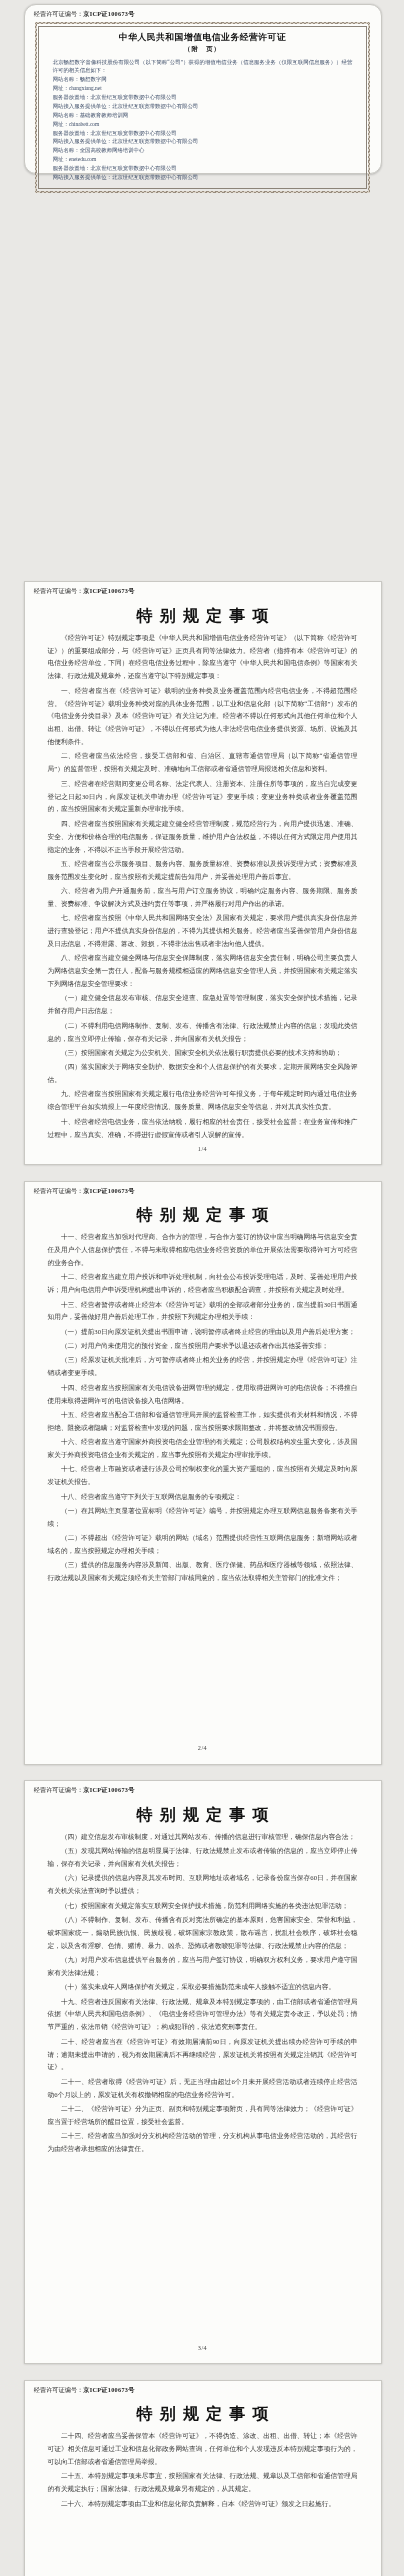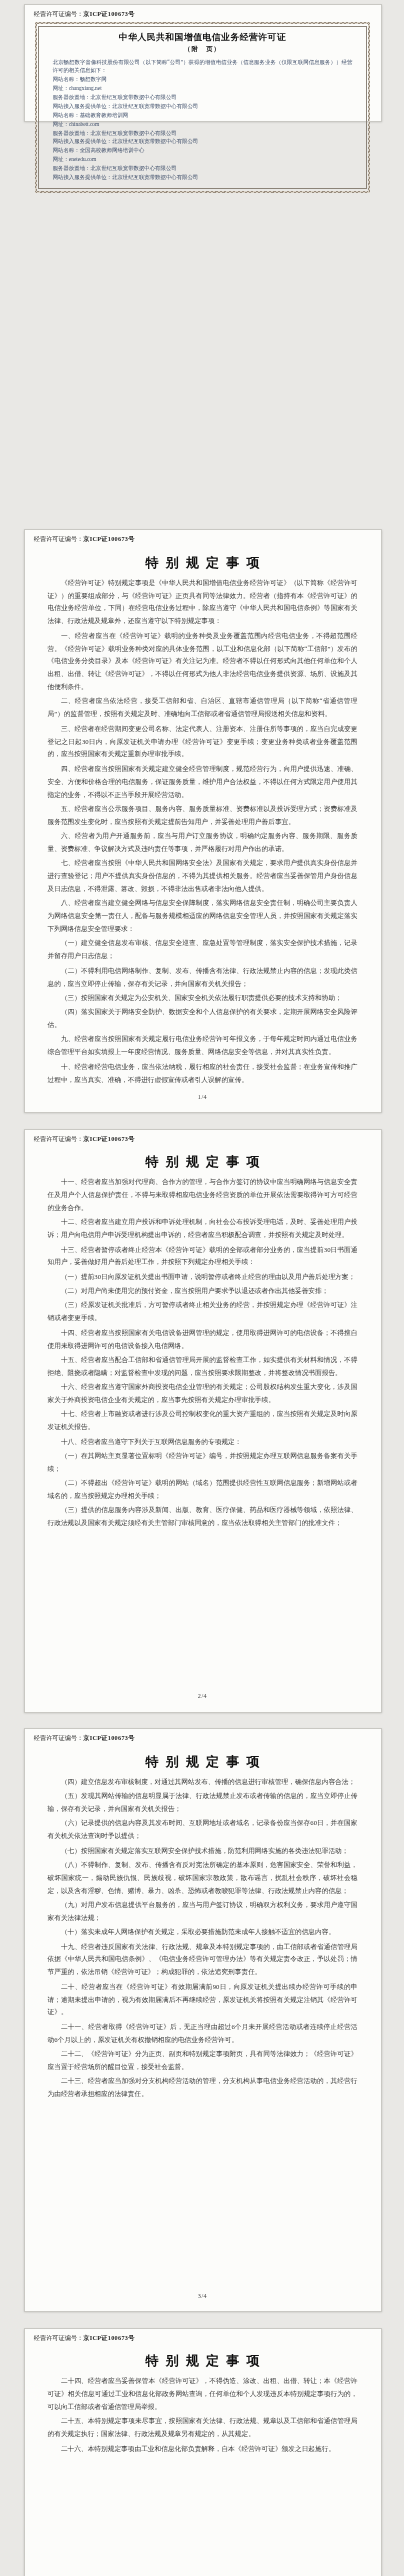--- a/index.html
+++ b/index.html
@@ -13,21 +13,21 @@
   .page{
     position:relative;
     width:358px;
     margin:0 auto;
     background:#fcfcfa;
     border:0.5px solid #c9c8c3;
     box-shadow:0 0.5px 2.1px rgba(0,0,0,.18);
     box-sizing:border-box;
   }
   
-  .cert-page{height:118px;margin-bottom:407px;}
+  .cert-page{height:170px;margin-bottom:407px;border-radius:12px;}
   .page-header{
     padding:5.2px 9.3px 2.1px 9.3px;
     font-size:6.2px;
     color:#222;
   }
   .page-header .num{font-weight:bold;letter-spacing:0.3px;}
   .cert-frame{
     margin:1px 10.3px 0 10.3px;
     border:2.6px solid;
     border-image:repeating-linear-gradient(45deg,#978b7d 0 1.5px,#d9d2c6 1.5px 3.1px) 5;
@@ -59,21 +59,21 @@
     line-height:1.55;
     text-align:justify;
     color:#3a4a66;
   }
   
   .text-page{height:584px;margin-bottom:15.5px;}
   .text-page.short{height:494px;margin-bottom:0;}
   .prov-title{
     margin:7.2px 0 5.2px 0;
     text-align:center;
-    font-size:13px;
+    font-size:16px;
     font-weight:bold;
     letter-spacing:7.2px;
     text-indent:7.2px;
     color:#111;
   }
   .prov-body{
     padding:0 23px;
   }
   .prov-body p{
     margin:1.5px 0;

